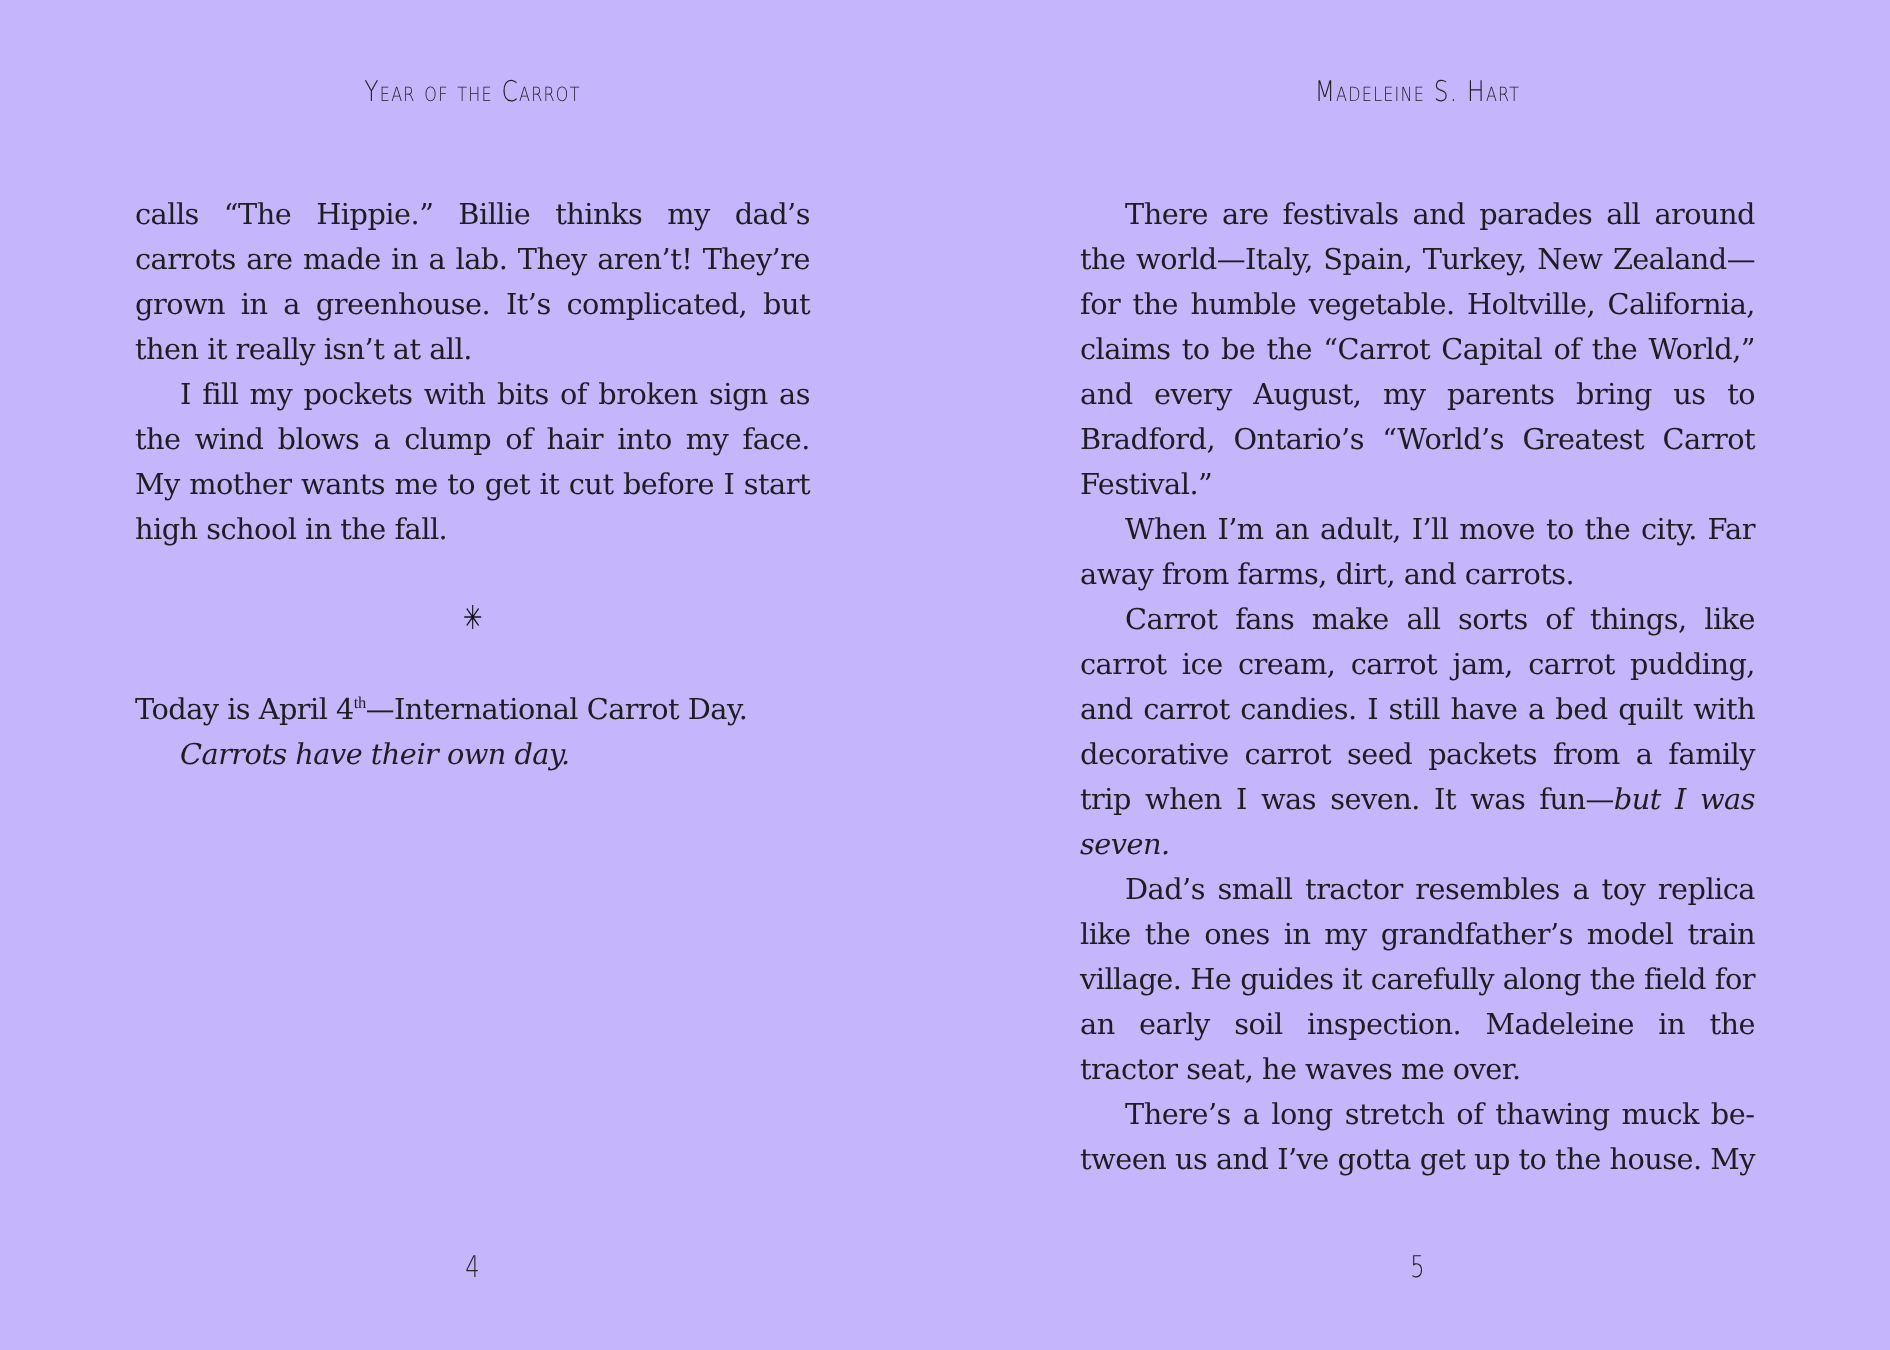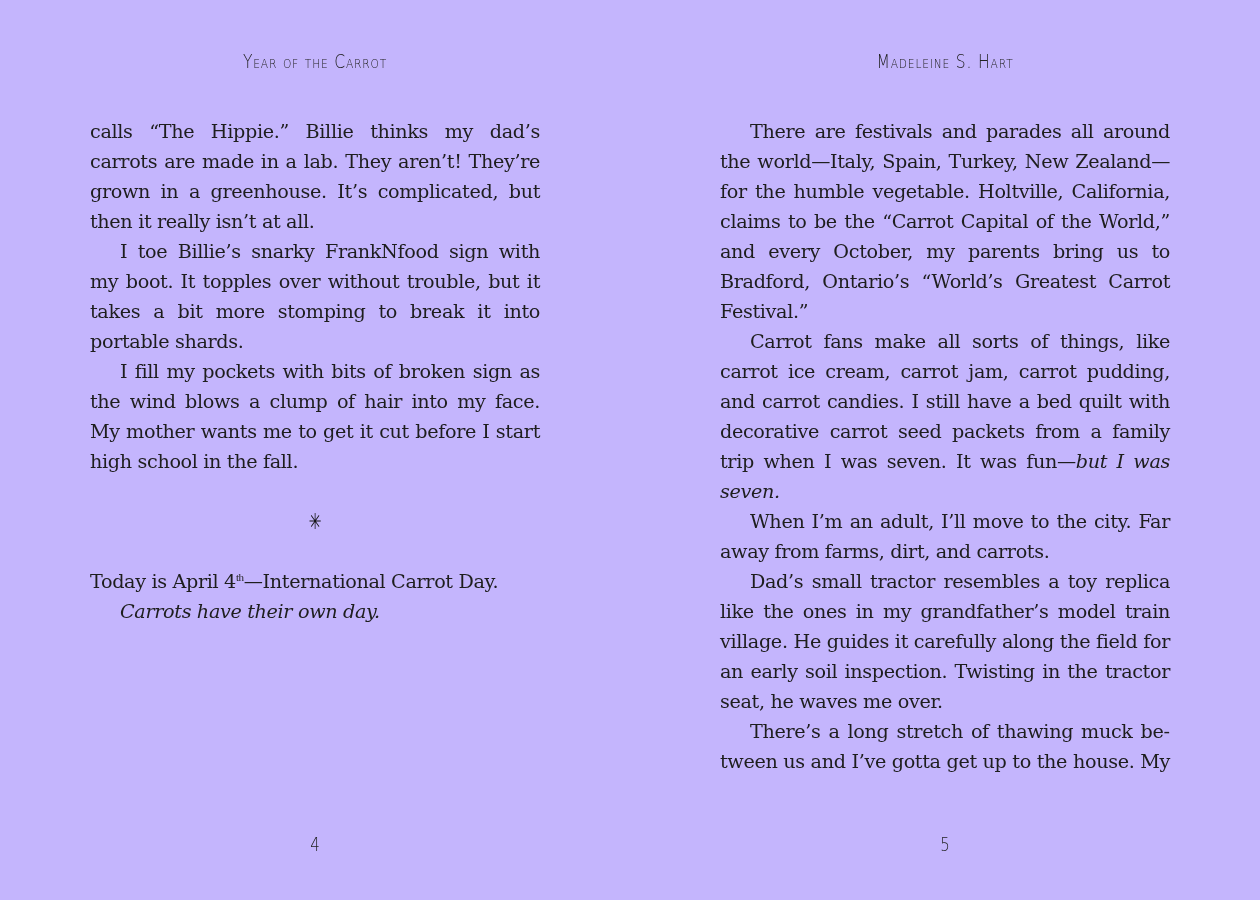--- a/index.html
+++ b/index.html
@@ -39,21 +39,21 @@
       font-weight: 300;
       transform: scaleX(0.82);
       transform-origin: center;
       color: #222;
     }
     .page.left .running-head { left: 0; }
     .page.right .running-head { left: 0; }
 
     .text-block {
       position: absolute;
-      top: 117px;
+      top: 128px;
       width: 450px;
       font-family: "DejaVu Serif", serif;
       font-size: 19.2px;
       line-height: 30px;
       text-align: justify;
       hyphens: manual;
       color: #1e1e1e;
       letter-spacing: -0.35px;
       word-spacing: 0px;
     }
@@ -105,41 +105,40 @@
 </head>
 <body>
 
 <div class="spread">
 
   <div class="page left">
     <div class="running-head">Year of the Carrot</div>
 
     <div class="text-block">
       <p class="no-indent">calls “The Hippie.” Billie thinks my dad’s carrots are made in a lab. They aren’t! They’re grown in a greenhouse. It’s complicated, but then it really isn’t at all.</p>
-      <p>I toe Billie’s snarky FrankNfood sign with my boot. It topples over without trouble, but it takes a bit more stomping to break it into portable shards.</p>
       <p>I fill my pockets with bits of broken sign as the wind blows a clump of hair into my face. My mother wants me to get it cut before I start high school in the fall.</p>
 
       <div class="scene-break">
         <span>✳</span>
       </div>
 
       <p class="no-indent"><span>Today is April 4</span><sup>th</sup><span>—International Carrot Day.</span></p>
       <p><em>Carrots have their own day.</em></p>
     </div>
 
     <div class="folio">4</div>
   </div>
 
   <div class="page right">
     <div class="running-head">Madeleine S. Hart</div>
 
     <div class="text-block">
-      <p>There are festivals and parades all around the world—Italy, Spain, Turkey, New Zealand—for the humble vegetable. Holtville, California, claims to be the “Carrot Capital of the World,” and every October, my parents bring us to Bradford, Ontar­io’s “World’s Greatest Carrot Festival.”</p>
+      <p>There are festivals and parades all around the world—Italy, Spain, Turkey, New Zealand—for the humble vegetable. Holtville, California, claims to be the “Carrot Capital of the World,” and every August, my parents bring us to Bradford, Ontar­io’s “World’s Greatest Carrot Festival.”</p>
+      <p>When I’m an adult, I’ll move to the city. Far away from farms, dirt, and carrots.</p>
       <p><span>Carrot fans make all sorts of things, like carrot ice cream, carrot jam, carrot pudding, and carrot candies. I still have a bed quilt with decorative carrot seed packets from a family trip when I was seven. It was fun—</span><em>but I was seven.</em></p>
-      <p>When I’m an adult, I’ll move to the city. Far away from farms, dirt, and carrots.</p>
-      <p>Dad’s small tractor resembles a toy replica like the ones in my grandfather’s model train village. He guides it carefully along the field for an ear­ly soil inspection. Twisting in the tractor seat, he waves me over.</p>
+      <p>Dad’s small tractor resembles a toy replica like the ones in my grandfather’s model train village. He guides it carefully along the field for an ear­ly soil inspection. Madeleine in the tractor seat, he waves me over.</p>
       <p class="last-line-justify">There’s a long stretch of thawing muck be­tween us and I’ve gotta get up to the house. My</p>
     </div>
 
     <div class="folio">5</div>
   </div>
 
 </div>
 
 </body></html>

